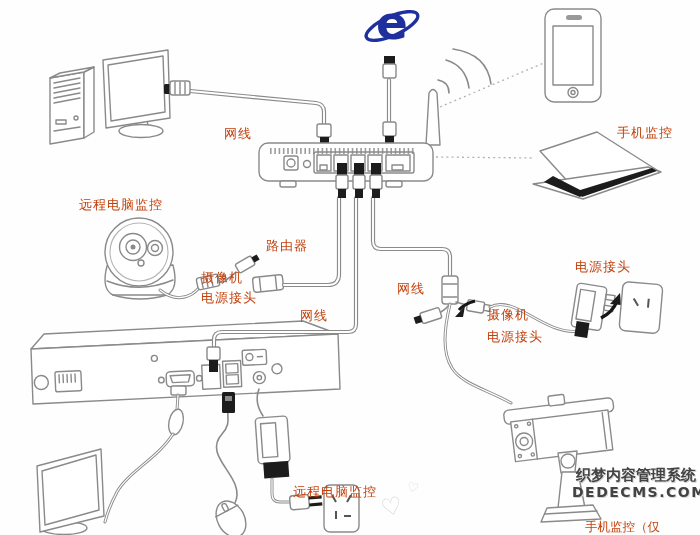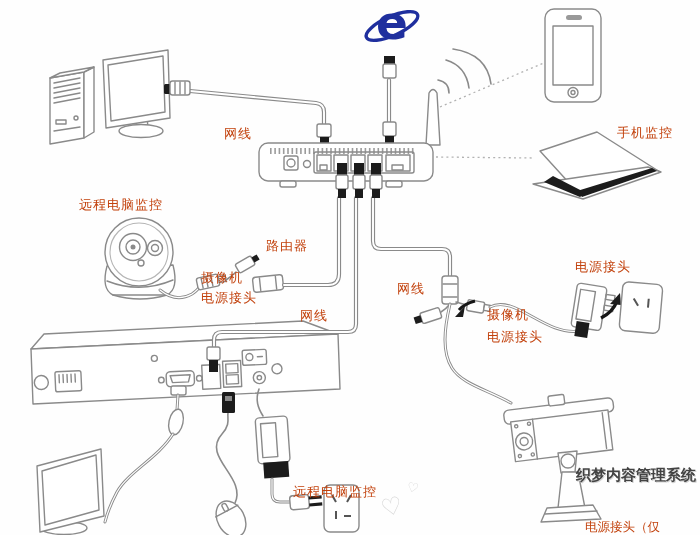--- a/index.html
+++ b/index.html
@@ -360,24 +360,25 @@
 
   <div class="lbl" style="left:487px;top:257px;line-height:1.7;">
     <span>摄像机</span><br>
     <span>电源接头</span>
   </div>
 
 
   <div class="lbl" style="left:293px;top:435px;">远程电脑监控</div>
 
   <div class="lbl small" style="left:585px;top:470px;letter-spacing:0;">
-    <span>电源接头（仅</span><br>
+    <span>手机监控（仅</span><br>
     <span>笔记本监控）</span>
   </div>
 
   <div class="heart" style="left:381px;top:493px;font-size:24px;transform:rotate(-14deg);">♡</div>
   <div class="heart" style="left:407px;top:480px;font-size:13px;transform:rotate(14deg);">♡</div>
 
   <div class="wm">
     <div class="l1">织梦内容管理系统</div>
+    <div class="l2">DEDECMS.COM</div>
   </div>
 
 </div>
 
 </body></html>

